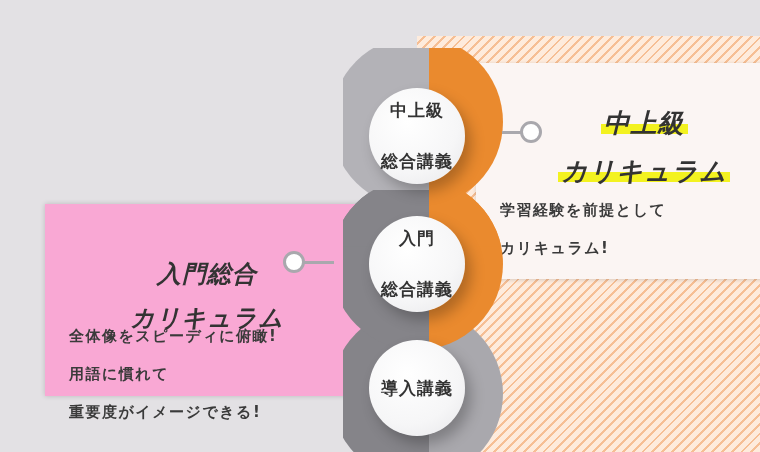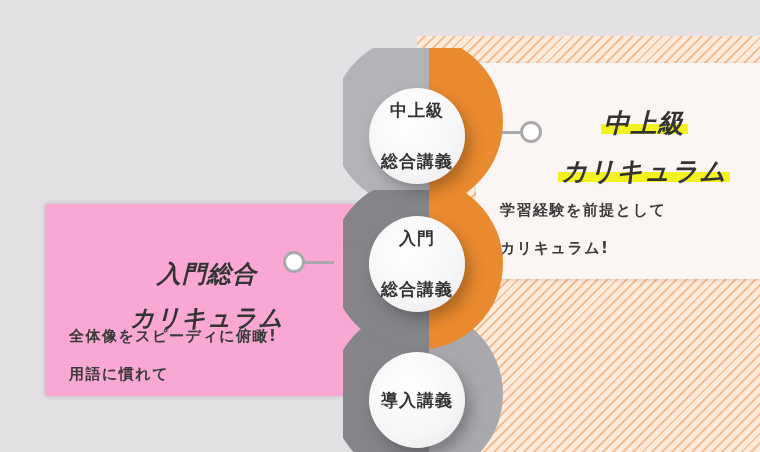--- a/index.html
+++ b/index.html
@@ -86,20 +86,21 @@
 </div>
 
 <div class="card-left">
   <div class="title" style="left:0; width:300px; top:30px; font-size:24px; line-height:32px;">
     <div>入門総合</div>
     <div>カリキュラム</div>
   </div>
   <div class="body-text" style="left:0; width:300px; top:95px;">
     <div>全体像をスピーディに俯瞰!</div>
     <div>用語に慣れて</div>
+    <div>重要度がイメージできる!</div>
   </div>
 </div>
 
 <div class="ring" style="top:272px;">
   <div class="l" style="background:#858489;"></div>
   <div class="r" style="background:#a9a8ad;"></div>
 </div>
 <div class="ring" style="top:142px;">
   <div class="l" style="background:#858489;"></div>
   <div class="r" style="background:#ea8a2e;"></div>
@@ -115,21 +116,21 @@
 </div>
 
 <div class="inner" style="top:52px;">
   <div>中上級</div>
   <div>総合講義</div>
 </div>
 <div class="inner" style="top:180px;">
   <div>入門</div>
   <div>総合講義</div>
 </div>
-<div class="inner" style="top:316px;align-items:flex-end;">
+<div class="inner" style="top:304px;align-items:flex-end;">
   <div>導入講義</div>
 </div>
 
 <div class="connector" style="left:466px; top:95px; width:20px;"></div>
 <div class="dot" style="left:484px; top:85px;">
     <span style="background:#ea8a2e;"></span>
   </div>
 
 <div class="connector" style="left:268px; top:225px; width:30px;"></div>
 <div class="dot" style="left:247px; top:215px;">

